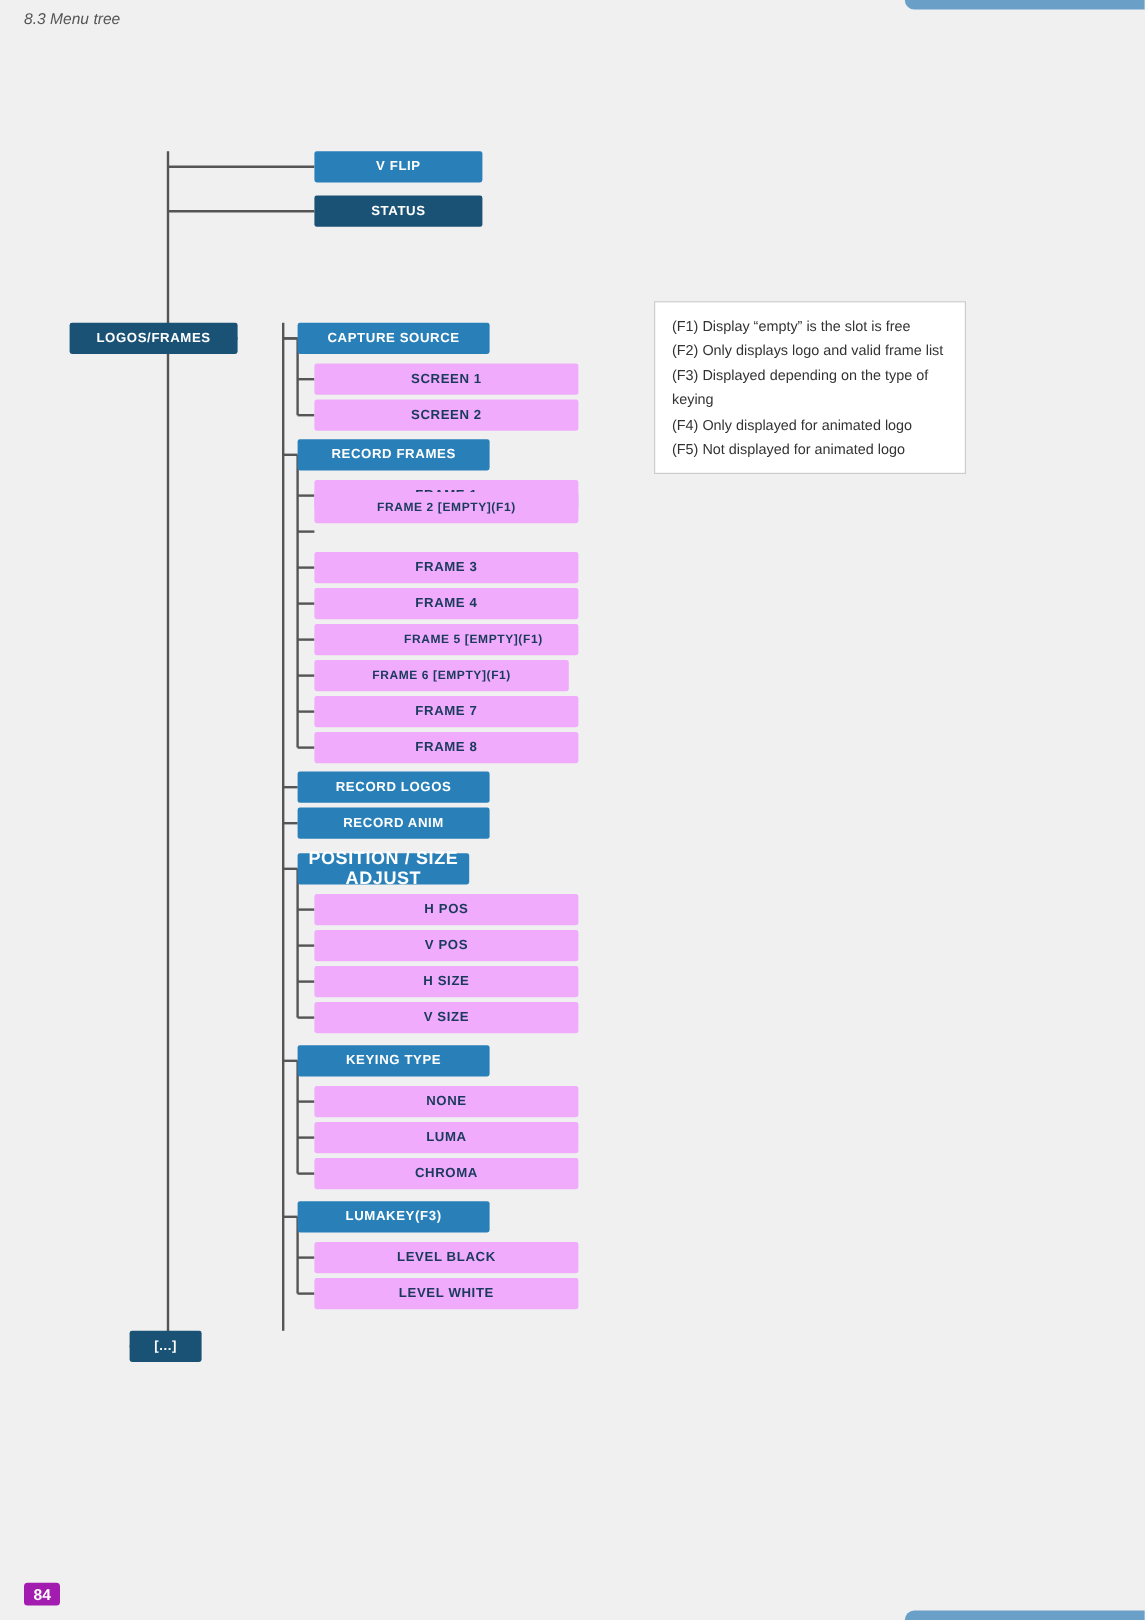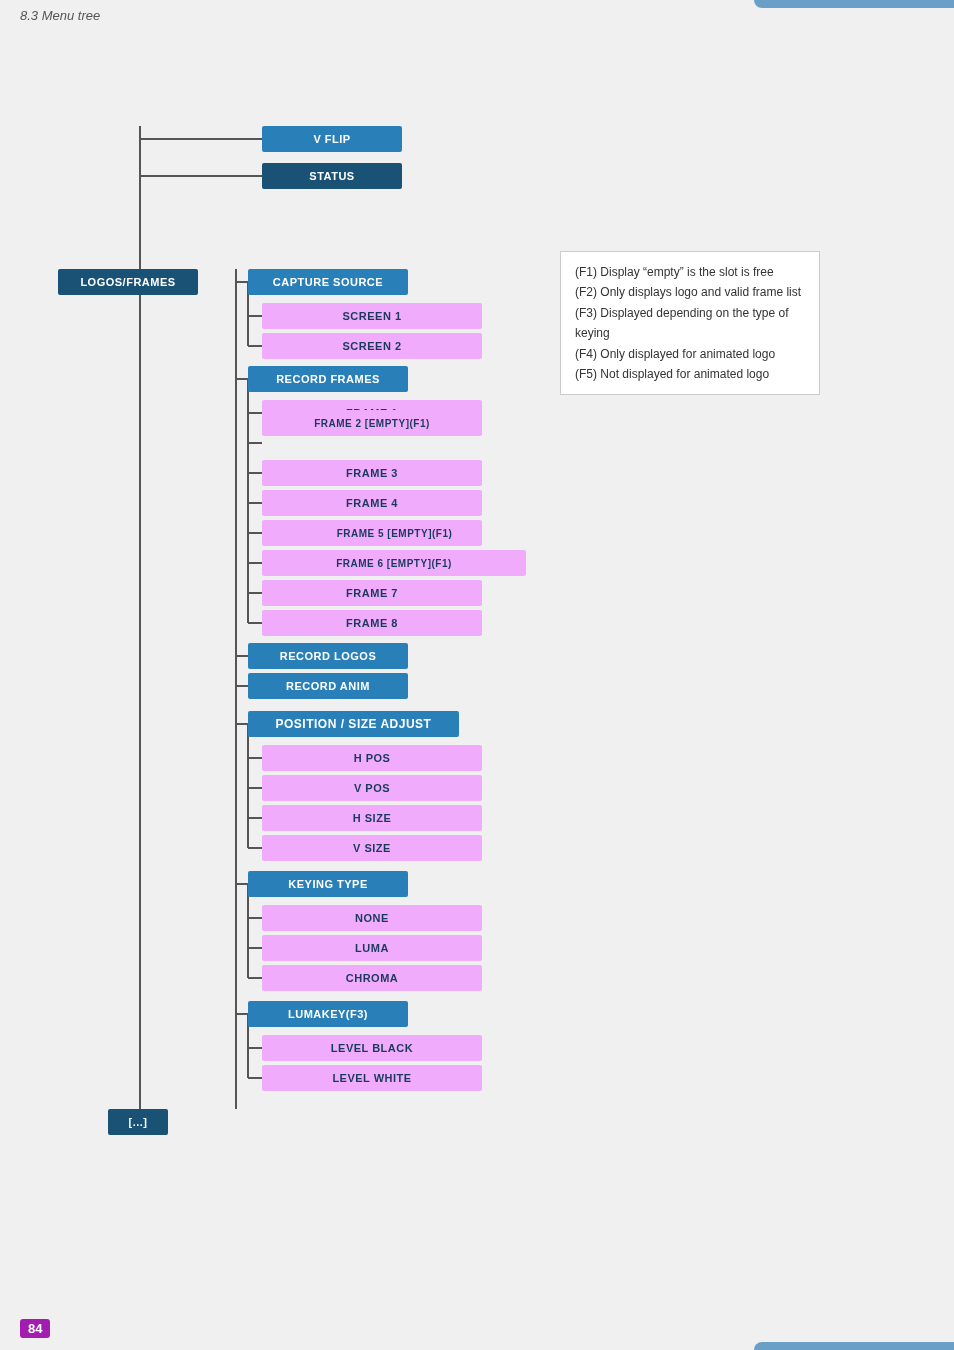--- a/index.html
+++ b/index.html
@@ -50,21 +50,21 @@
       color: #fff;
       background: #a21caf;
       padding: 2px 8px;
       border-radius: 3px;
     }
 
     
     .main-content {
       display: flex;
       padding: 40px 20px 60px 20px;
-      gap: 20px;
+      gap: 5px;
     }
 
     
     .tree-container {
       position: relative;
       width: 520px;
       flex-shrink: 0;
     }
 
     
@@ -249,41 +249,41 @@
     </div>
 
     <div class="node-box node-light" style="left:242px; top:419px; width:220px;">
       <span>FRAME 4</span>
     </div>
 
     <div class="node-box node-light" style="left:242px; top:449px; width:220px; font-size:10px;padding-left:45px;">
       <span>FRAME 5 [EMPTY](F1)</span>
     </div>
 
-    <div class="node-box node-light" style="left:242px; top:479px; width:264px; font-size:10px;">
+    <div class="node-box node-light" style="left:242px; top:479px; width:212px; font-size:10px;">
       <span>FRAME 6 [EMPTY](F1)</span>
     </div>
 
     <div class="node-box node-light" style="left:242px; top:509px; width:220px;">
       <span>FRAME 7</span>
     </div>
 
     <div class="node-box node-light" style="left:242px; top:539px; width:220px;">
       <span>FRAME 8</span>
     </div>
 
     <div class="node-box node-medium" style="left:228px; top:572px; width:160px;">
       <span>RECORD LOGOS</span>
     </div>
 
     <div class="node-box node-medium" style="left:228px; top:602px; width:160px;">
       <span>RECORD ANIM</span>
     </div>
 
-    <div class="node-box node-medium" style="left:228px; top:640px; width:211px; font-size:12px;">
+    <div class="node-box node-medium" style="left:228px; top:640px; width:143px; font-size:15px;">
       <span>POSITION / SIZE ADJUST</span>
     </div>
 
     <div class="node-box node-light" style="left:242px; top:674px; width:220px;">
       <span>H POS</span>
     </div>
 
     <div class="node-box node-light" style="left:242px; top:704px; width:220px;justify-content:center;">
       <span>V POS</span>
     </div>

